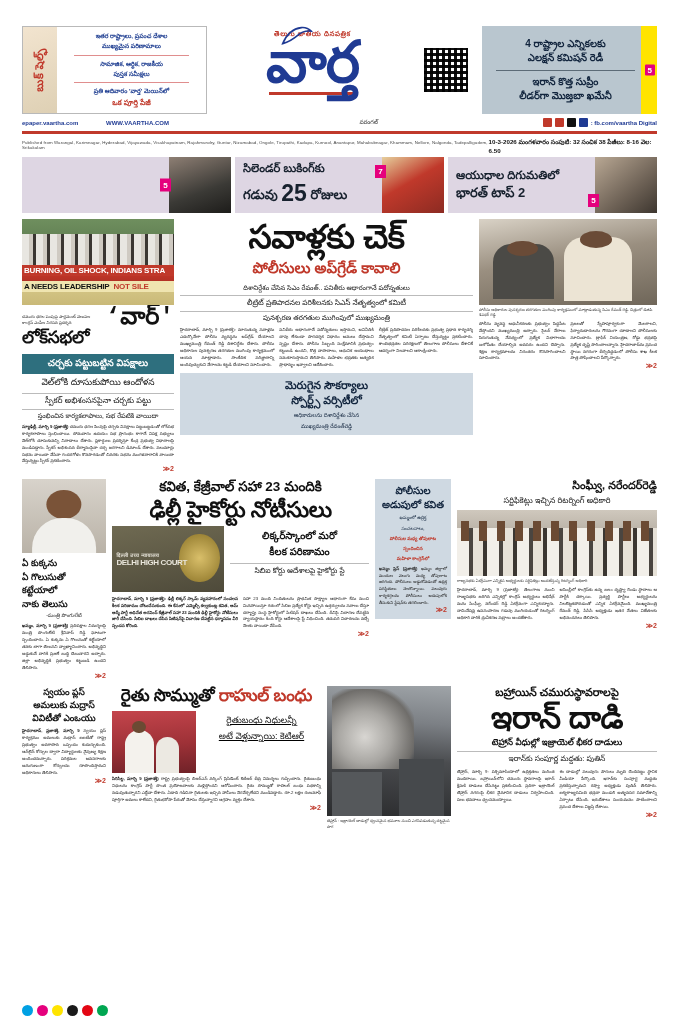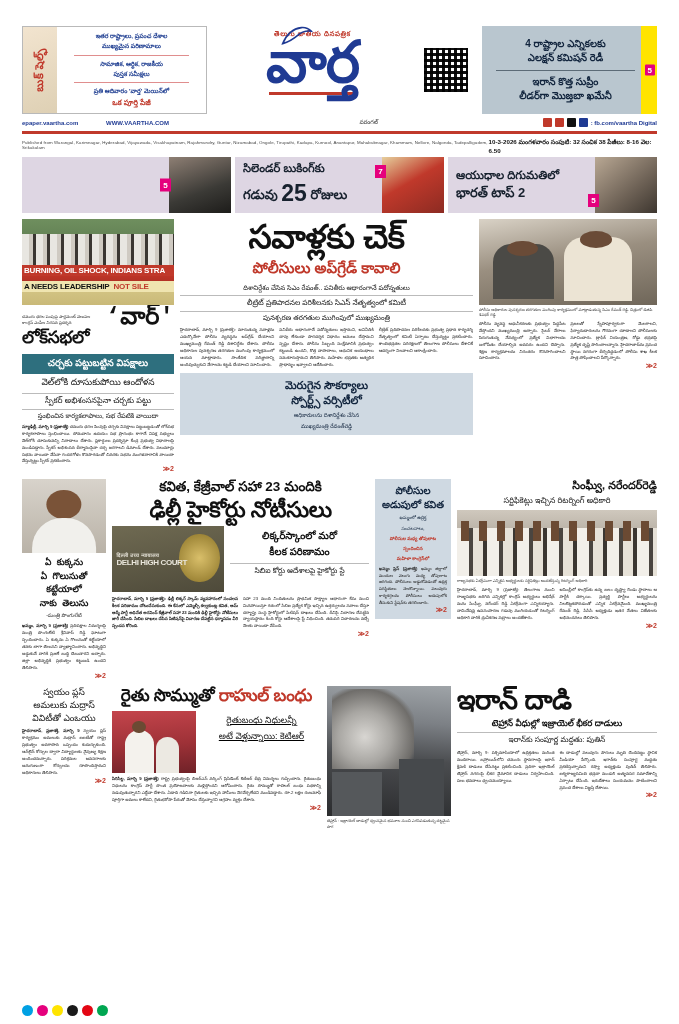--- a/index.html
+++ b/index.html
@@ -122,21 +122,21 @@
   
   .mid{ display:flex; padding:6px 22px 0 22px; gap:6px;}
   .mid-c1{ width:84px;}
   .mid-c2{ flex:1;}
   .mid-c3{ width:76px;}
   .mid-c4{ width:200px;}
 
   .min-photo{ height:74px; background:linear-gradient(180deg,#d8d3cb,#b9b2a7); position:relative;}
   .min-photo .face{ position:absolute; left:50%; top:14%; transform:translateX(-50%); width:42%; height:40%; background:#7a5338; border-radius:50%;}
   .min-photo .body{ position:absolute; left:50%; bottom:0; transform:translateX(-50%); width:76%; height:48%; background:#f1f0ec; border-radius:30px 30px 0 0;}
-  .quote-box{ text-align:center; font-size:9px; font-weight:bold; color:#111; line-height:1.5; padding:4px 0 1px;font-family:Liberation Mono, monospace;}
+  .quote-box{ font-size:9px; font-weight:bold; color:#111; line-height:1.5; padding:4px 0 1px;}
   .quote-by{ text-align:center; font-size:5.2px; color:#333; padding-bottom:3px;}
 
   .dhead1{ font-size:13.5px; font-weight:bold; text-align:center; color:#111;}
   .dhead2{ font-size:22px; font-weight:bold; text-align:center; color:#111; line-height:1.1; letter-spacing:-.4px;}
   .dsub{ font-size:10px; font-weight:bold; text-align:center; color:#111; line-height:1.35; padding:3px 0;}
   .dsub2{ font-size:7.4px; text-align:center; color:#111; border-top:1px solid #bbb; padding-top:2px; margin-top:1px;}
   .court-photo{ height:66px; background:linear-gradient(170deg,#6f6a52,#4e4a3a); position:relative;}
   .court-photo .seal{ position:absolute; right:4%; top:12%; width:36%; height:74%; background:radial-gradient(circle,#d9bf6a,#8a7226); border-radius:50%;}
   .court-photo .sign{ position:absolute; left:4%; top:40%; font-size:8px; font-weight:bold; color:#e9e6dc; letter-spacing:-.4px;}
   .court-photo .sign small{ display:block; font-size:5px; letter-spacing:.4px;}
@@ -170,25 +170,25 @@
   .rahul-photo .man{ position:absolute; left:16%; bottom:0; width:34%; height:70%; background:#f4f2ed; border-radius:16px 16px 0 0;}
   .rahul-photo .man2{ position:absolute; left:52%; bottom:0; width:28%; height:58%; background:#ece9e2; border-radius:14px 14px 0 0;}
   .rahul-photo .hd{ position:absolute; left:24%; bottom:64%; width:16%; height:20%; background:#6b4a33; border-radius:50%;}
 
   .blast-photo{ height:130px; background:linear-gradient(185deg,#9fa4a8 0%,#7c8085 28%,#4a4c4f 55%,#2b2c2e 100%); position:relative; overflow:hidden;}
   .blast-photo .smoke{ position:absolute; left:4%; top:2%; width:66%; height:62%; background:radial-gradient(ellipse at 40% 60%, #d8d6d2 0%, #a9a7a3 38%, #6f6d6a 70%, transparent 78%);}
   .blast-photo .bld{ position:absolute; left:4%; bottom:0; width:40%; height:34%; background:#55585b;}
   .blast-photo .bld2{ position:absolute; right:6%; bottom:0; width:36%; height:44%; background:#46494c;}
 
   .ihead1{ font-size:11px; font-weight:bold; text-align:center; color:#111;}
-  .ihead2{ font-size:27px; font-weight:bold; color:#111; line-height:1.1; letter-spacing:-.5px;}
+  .ihead2{ font-size:31px; font-weight:bold; text-align:center; color:#111; line-height:1.1; letter-spacing:-.5px;}
   .isub{ font-size:8.6px; font-weight:bold; text-align:center; color:#111; padding:2px 0;}
   .isub2{ font-size:7.6px; text-align:center; color:#111; border-top:1px solid #bbb; padding-top:2px;}
 
-  .sm-head{ font-size:9px; font-weight:normal; text-align:center; color:#111; line-height:1.45;}
+  .sm-head{ font-size:9px; font-weight:bold; text-align:center; color:#111; line-height:1.45;}
   .cols2{ display:flex; gap:5px;}
   .cols2 > div{ flex:1;}
 
   
   .colorbar{ position:absolute; left:22px; bottom:8px; display:flex; gap:4px; align-items:center;}
   .colorbar i{ display:block; width:11px; height:11px; border-radius:50%;}
 </style>
 </head>
 <body>
 
@@ -468,20 +468,21 @@
     <div class="bot-c3">
       <div class="blast-photo">
         <div class="smoke"></div>
           <div class="bld"></div>
           <div class="bld2"></div>
       </div>
       <div class="cap">టెహ్రాన్ : ఇజ్రాయెల్ దాడుల్లో ధ్వంసమైన భవనాల నుంచి ఎగసిపడుతున్న దట్టమైన పొగ</div>
     </div>
 
     <div class="bot-c4">
+      <div class="ihead1">బహ్రాయిన్ చమురుస్థావరాలపై</div>
       <div class="ihead2">ఇరాన్ దాడి</div>
       <div class="isub">టెహ్రాన్ వీధుల్లో ఇజ్రాయెల్ భీకర దాడులు</div>
       <div class="isub2">ఇరాన్‌కు సంపూర్ణ మద్దతు: పుతిన్</div>
       <div class="cols2" style="margin-top:4px;">
         <div class="body-text">టెహ్రాన్, మార్చి 9: పశ్చిమాసియాలో ఉద్రిక్తతలు మరింత ముదిరాయి. బహ్రాయిన్‌లోని చమురు స్థావరాలపై ఇరాన్ క్షిపణి దాడులు చేసినట్టు ప్రకటించింది. ప్రతిగా ఇజ్రాయెల్ టెహ్రాన్ నగరంపై భీకర వైమానిక దాడులు నిర్వహించింది. పలు భవనాలు ధ్వంసమయ్యాయి.</div>
         <div class="body-text">ఈ దాడుల్లో పలువురు పౌరులు మృతి చెందినట్టు స్థానిక మీడియా పేర్కొంది. ఇరాన్‌కు సంపూర్ణ మద్దతు ప్రకటిస్తున్నామని రష్యా అధ్యక్షుడు పుతిన్ తెలిపారు. ఐక్యరాజ్యసమితి భద్రతా మండలి అత్యవసర సమావేశాన్ని ఏర్పాటు చేసింది. ఇరుదేశాలు సంయమనం పాటించాలని ప్రపంచ దేశాలు విజ్ఞప్తి చేశాయి.</div>
       </div>
       <span class="more">≫2</span>
     </div>
   </div>

